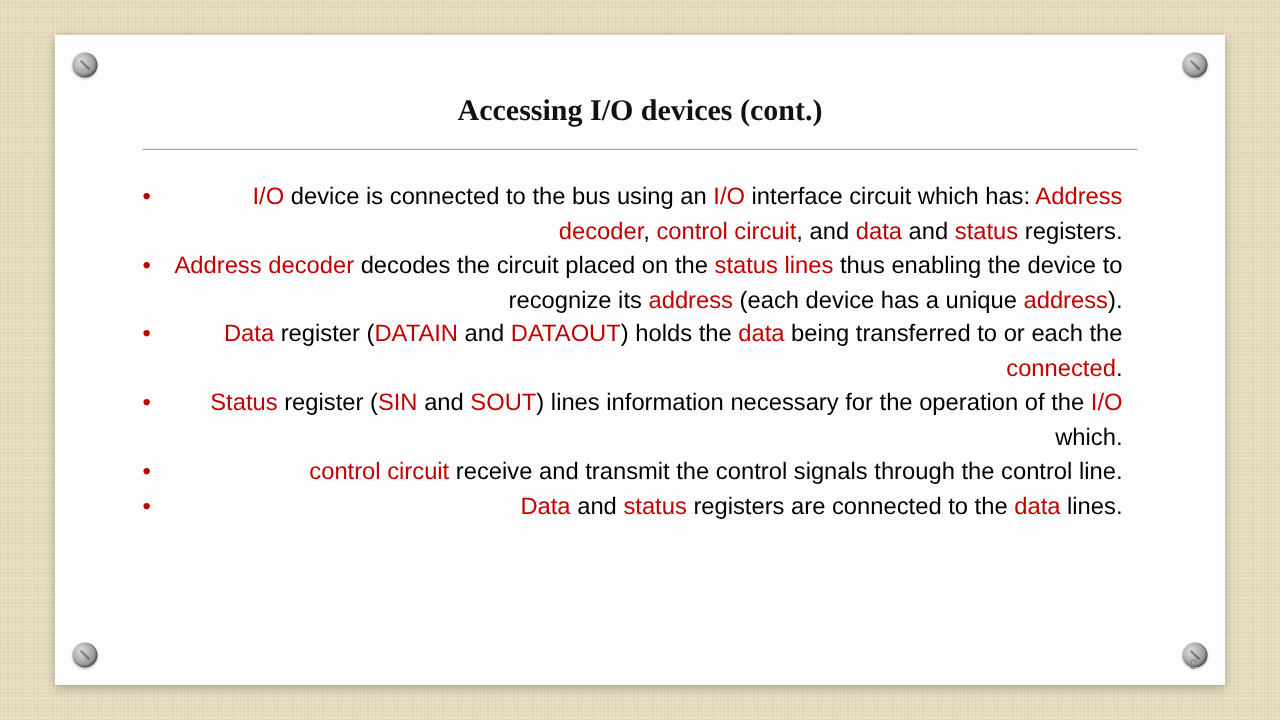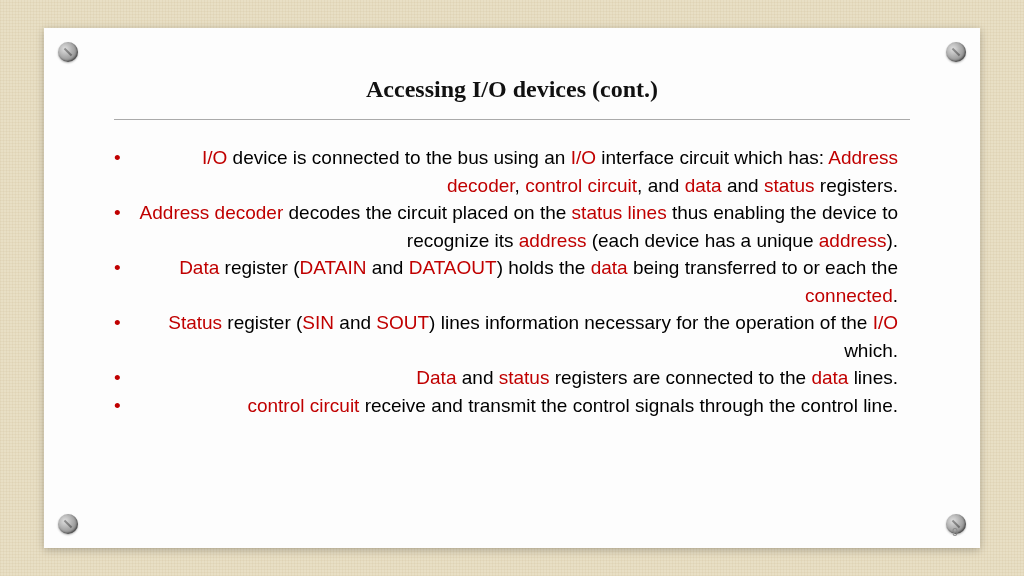--- a/index.html
+++ b/index.html
@@ -95,18 +95,18 @@
   <div class="screw br"></div>
 
   <div class="title">Accessing I/O devices (cont.)</div>
   <div class="divider"></div>
 
   <div class="content" id="content">
       <div class="bullet"><span class="red">I/O</span><span> device is connected to the bus using an </span><span class="red">I/O</span><span> interface circuit which has: </span><span class="red">Address decoder</span><span>, </span><span class="red">control circuit</span><span>, and </span><span class="red">data</span><span> and </span><span class="red">status</span><span> registers.</span></div>
       <div class="bullet"><span class="red">Address decoder</span><span> decodes the circuit placed on the </span><span class="red">status lines</span><span> thus enabling the device to recognize its </span><span class="red">address</span><span> (each device has a unique </span><span class="red">address</span><span>).</span></div>
       <div class="bullet"><span class="red">Data</span><span> register (</span><span class="red">DATAIN</span><span> and </span><span class="red">DATAOUT</span><span>) holds the </span><span class="red">data</span><span> being transferred to or each the </span><span class="red">connected</span><span>.</span></div>
       <div class="bullet"><span class="red">Status</span><span> register (</span><span class="red">SIN</span><span> and </span><span class="red">SOUT</span><span>) lines information necessary for the operation of the </span><span class="red">I/O</span><span> which.</span></div>
+      <div class="bullet"><span class="red">control circuit</span><span> receive and transmit the control signals through the control line.</span></div>
       <div class="bullet"><span class="red">Data</span><span> and </span><span class="red">status</span><span> registers are connected to the </span><span class="red">data</span><span> lines.</span></div>
-      <div class="bullet"><span class="red">control circuit</span><span> receive and transmit the control signals through the control line.</span></div>
     </div>
 
   <div class="pagenum">9</div>
 </div>
 
 </body></html>

